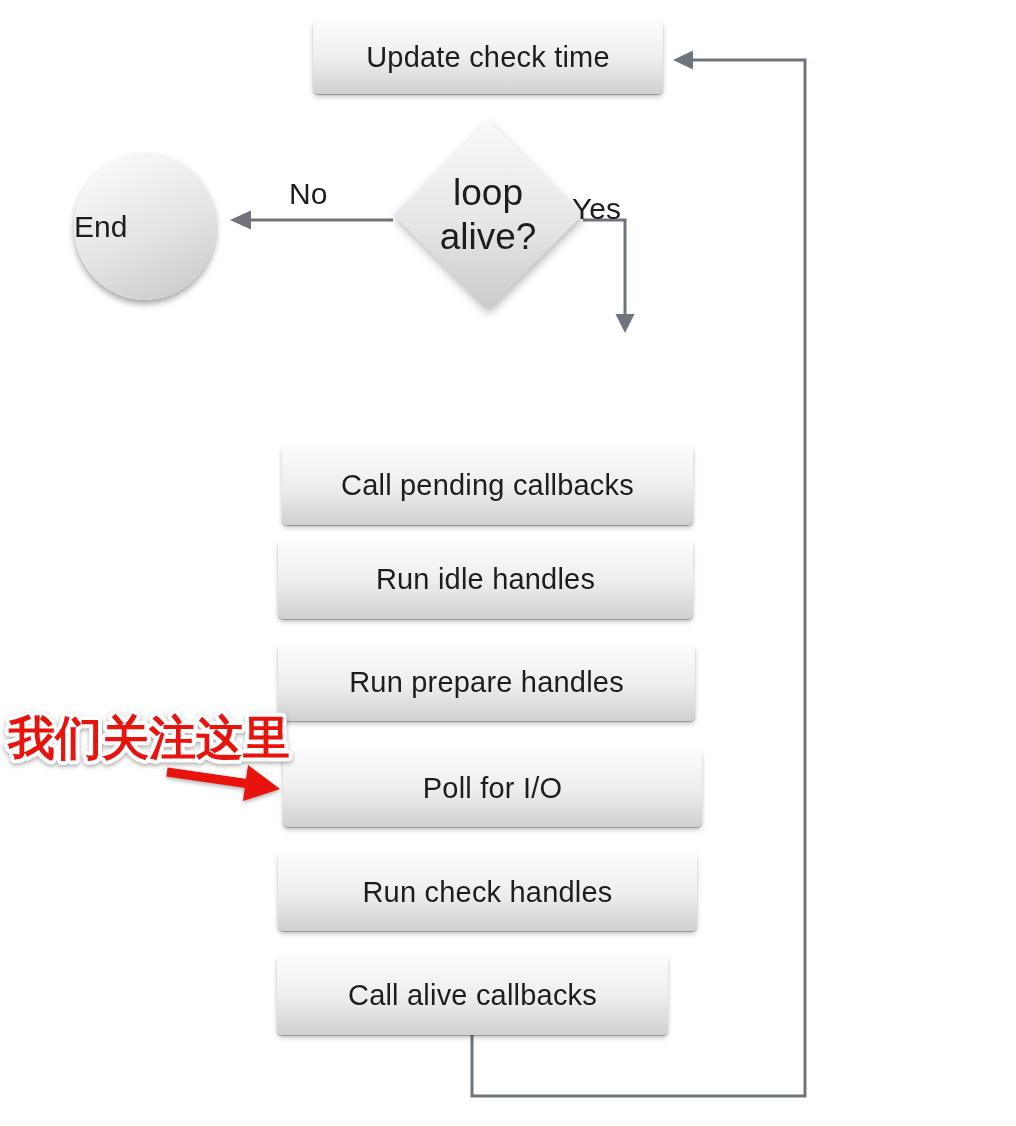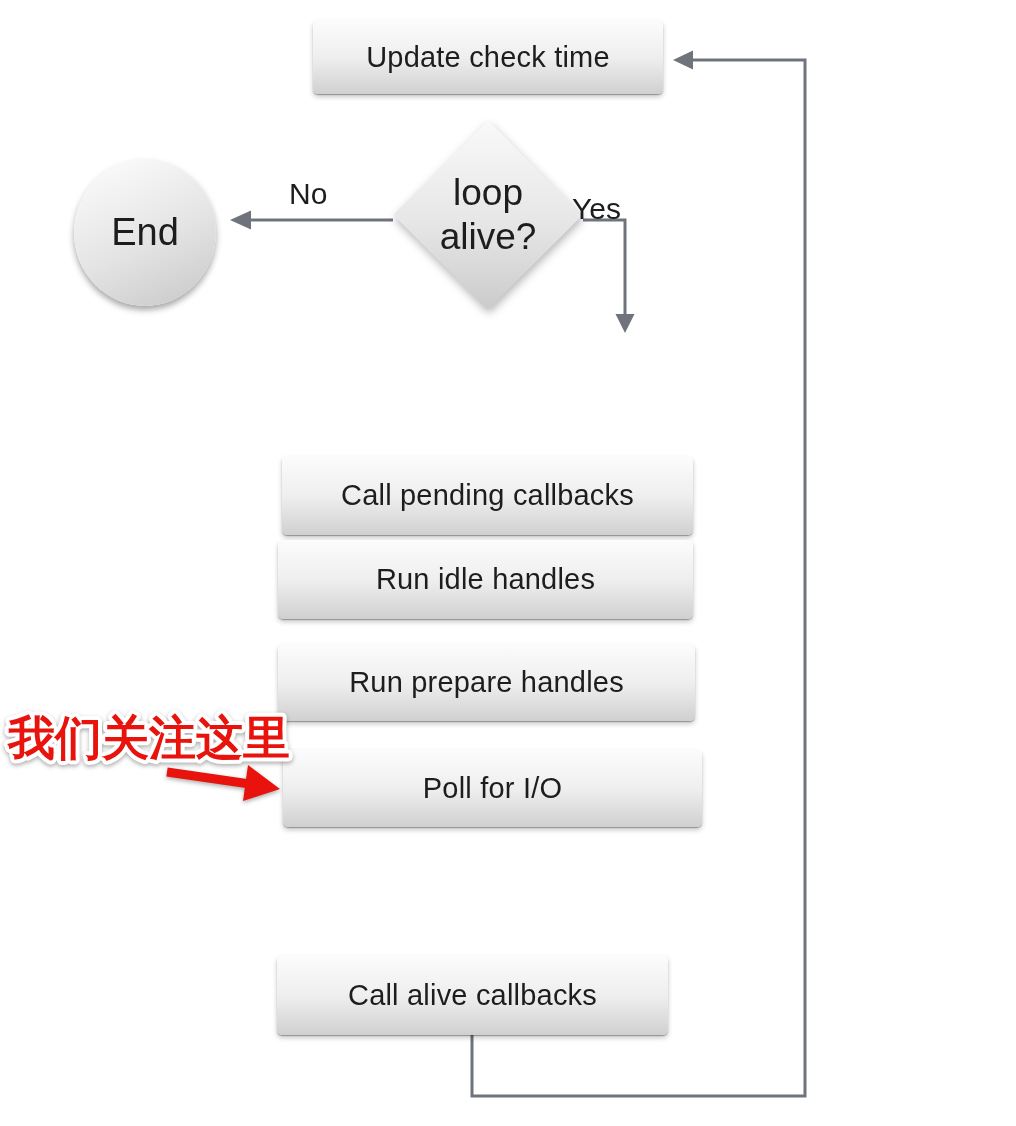--- a/index.html
+++ b/index.html
@@ -34,35 +34,35 @@
     box-shadow: 0 1px 1px rgba(0,0,0,.30), 0 3px 5px rgba(0,0,0,.22);
     display: flex; align-items: center; justify-content: center;
     color: var(--box-text);
     font-size: 29px;
     letter-spacing: .2px;
   }
   .node-label { white-space: nowrap; }
 
   .pos-update  { left: 313px; top: 20px;  width: 350px; height: 74px; }
   .pos-due     { left: 312px; top: 337px; width: 351px; height: 74px; }
-  .pos-pending { left: 282px; top: 456px; width: 411px; height: 79px; }
+  .pos-pending { left: 282px; top: 446px; width: 411px; height: 79px; }
   .pos-idle    { left: 278px; top: 540px; width: 415px; height: 79px; }
   .pos-prepare { left: 278px; top: 644px; width: 417px; height: 77px; }
   .pos-poll    { left: 283px; top: 750px; width: 419px; height: 77px; }
   .pos-check   { left: 278px; top: 853px; width: 419px; height: 78px; }
   .pos-close   { left: 277px; top: 955px; width: 391px; height: 80px; }
 
   .end-circle {
     position: absolute; z-index: 1;
-    left: 74px; top: 159px; width: 142px; height: 147px;
+    left: 74px; top: 153px; width: 142px; height: 147px;
     border-radius: 50%;
     background: linear-gradient(155deg, #fafafa 8%, #e4e4e4 55%, #c7c7c7 100%);
     box-shadow: 0 4px 6px rgba(0,0,0,.35);
-    display: flex; align-items: center; justify-content: center;
-    color: var(--box-text); font-size: 38px;
+    display: flex; align-items: center; justify-content: flex-start;
+    color: var(--box-text); font-size: 30px;
   }
 
   .diamond-wrap {
     position: absolute; z-index: 1;
     left: 393px; top: 120px; width: 190px; height: 190px;
     filter: drop-shadow(1px 4px 4px rgba(0,0,0,.28));
   }
   .diamond-shape {
     position: absolute; left: 28px; top: 28px; width: 134px; height: 134px;
     transform: rotate(45deg);
@@ -139,20 +139,23 @@
   </div>
 
   <div class="node-box pos-idle">
     <span class="node-label">Run idle handles</span>
   </div>
 
   <div class="node-box pos-poll">
     <span class="node-label">Poll for I/O</span>
   </div>
 
+  <div class="node-box pos-check">
+    <span class="node-label">Run check handles</span>
+  </div>
 
   <div class="node-box pos-close">
     <span class="node-label">Call alive callbacks</span>
   </div>
 
   <svg class="layer annotation-layer" width="1016" height="1126" viewBox="0 0 1016 1126" xmlns="http://www.w3.org/2000/svg">
     <g class="annotation-group">
       <line class="red-shaft" x1="167" y1="772" x2="250" y2="784"></line>
       <polygon class="red-head" points="280,789 243,801 248,765"></polygon>
       <text class="annotation-text" x="149" y="754">我们关注这里</text>

